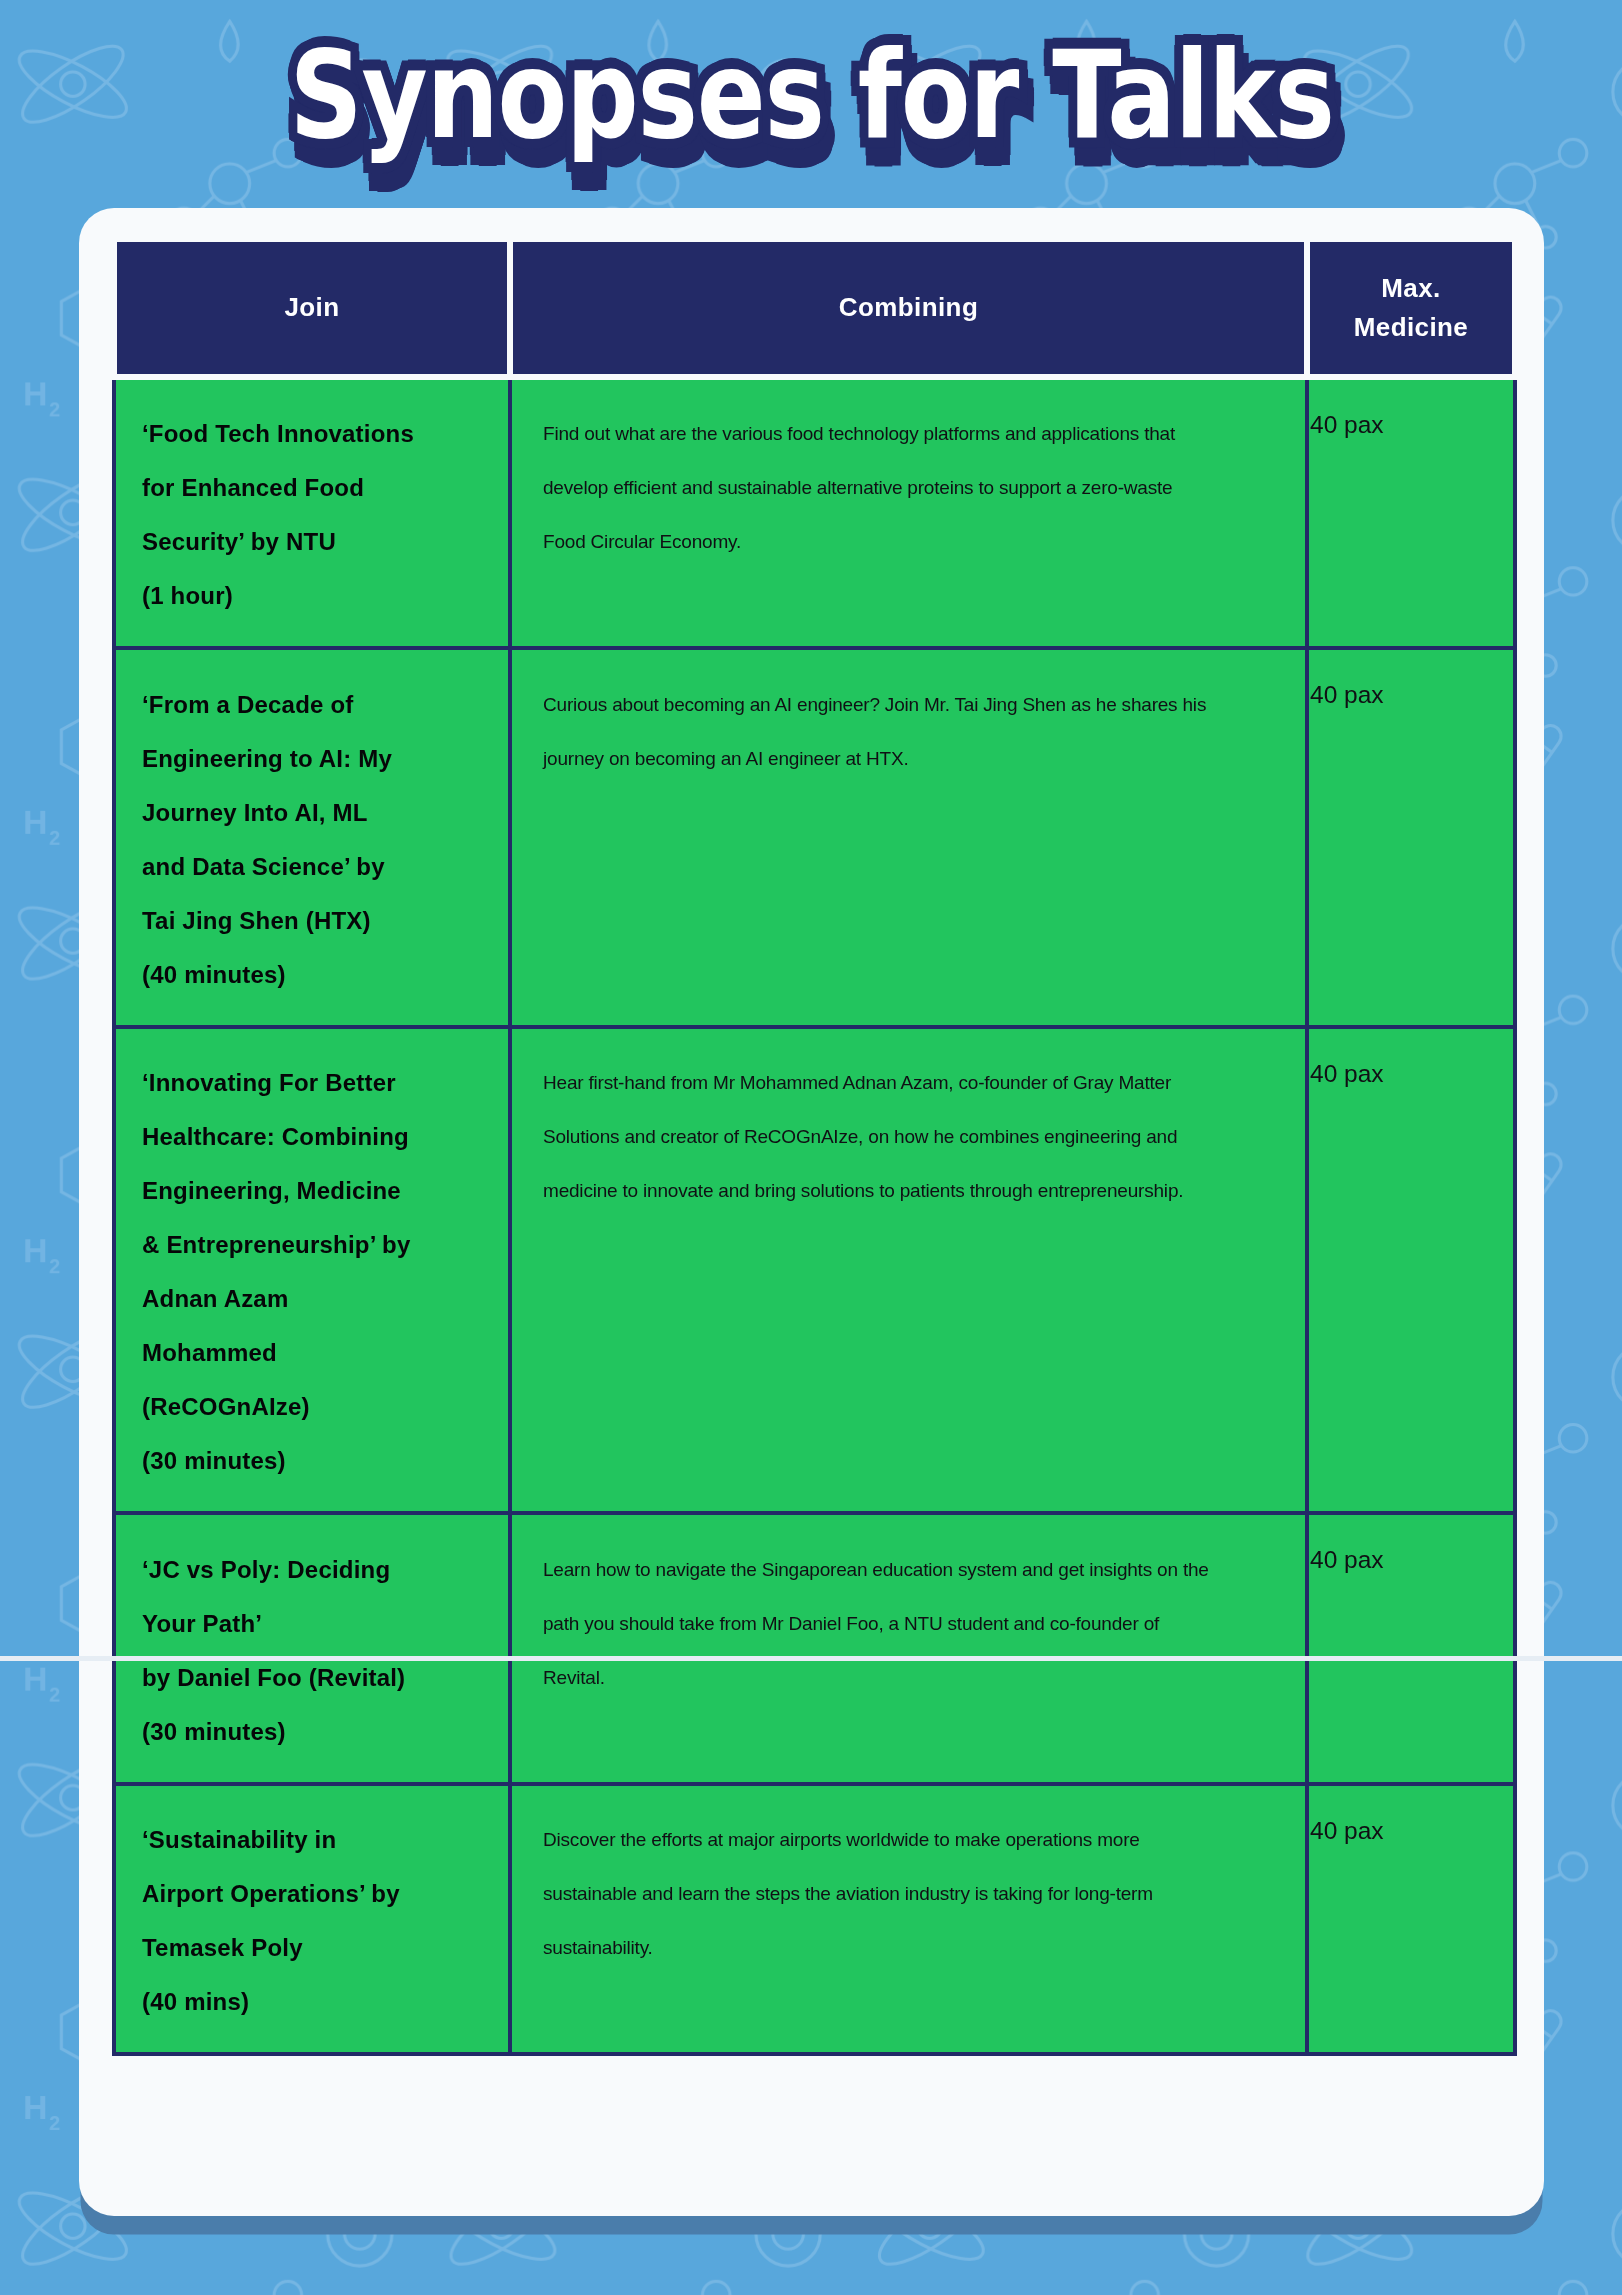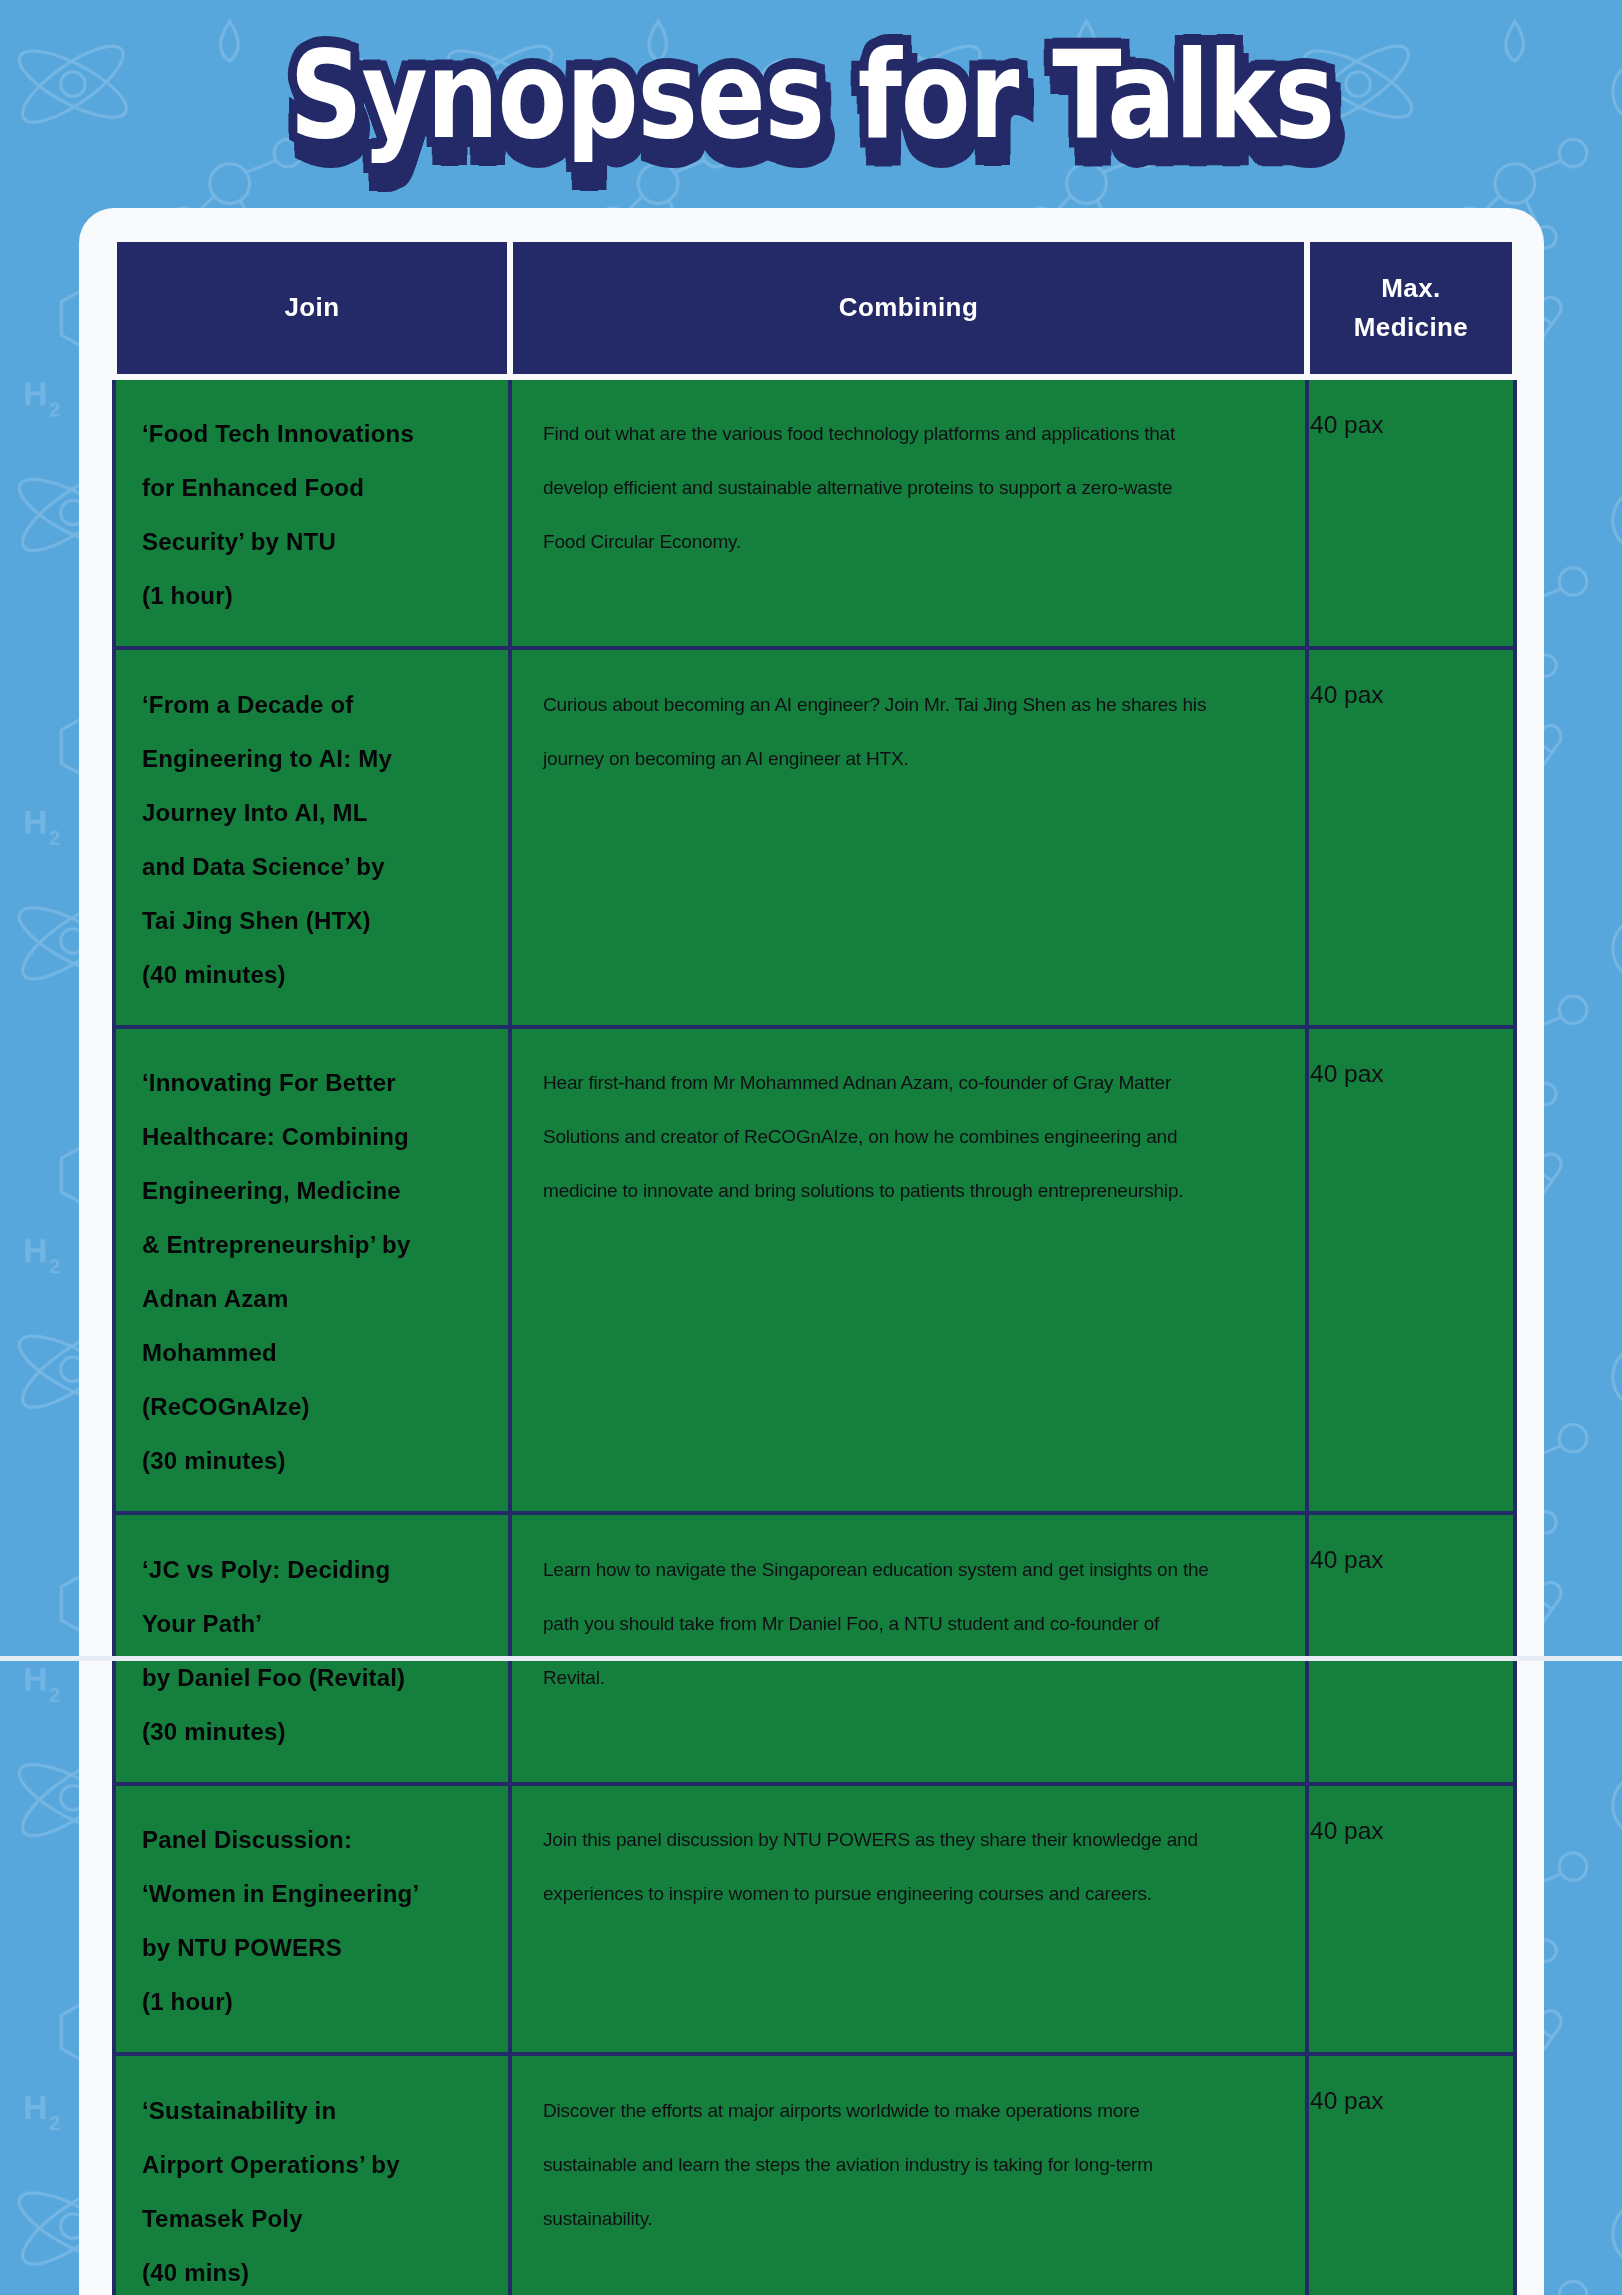--- a/index.html
+++ b/index.html
@@ -105,21 +105,21 @@
     text-align: center;
     vertical-align: middle;
     line-height: 1.5;
     border: 6.9px solid #f8fafc;
     height: 130px;
     white-space: pre-line;
     letter-spacing: 0.4px;
   }
   td {
     border: 4.6px solid #232a67;
-    background: #15803d;
+    background: #22c55e;
     vertical-align: top;
     box-sizing: border-box;
   }
   td.talk {
     font-weight: bold;
     color: #060608;
     font-size: 24px;
     line-height: 54px;
     padding: 27.5px 15.3px 23px 26px;
     white-space: pre-line;
@@ -265,28 +265,20 @@
         </tr>
         <tr>
           <td class="talk">‘JC vs Poly: Deciding
 Your Path’
 by Daniel Foo (Revital)
 (30 minutes)</td>
           <td class="syn">Learn how to navigate the Singaporean education system and get insights on the path you should take from Mr Daniel Foo, a NTU student and co-founder of Revital.</td>
           <td class="cap">40 pax</td>
         </tr>
         <tr>
-          <td class="talk">Panel Discussion:
-‘Women in Engineering’
-by NTU POWERS
-(1 hour)</td>
-          <td class="syn">Join this panel discussion by NTU POWERS as they share their knowledge and experiences to inspire women to pursue engineering courses and careers.</td>
-          <td class="cap">40 pax</td>
-        </tr>
-        <tr>
           <td class="talk">‘Sustainability in
 Airport Operations’ by
 Temasek Poly
 (40 mins)</td>
           <td class="syn">Discover the efforts at major airports worldwide to make operations more sustainable and learn the steps the aviation industry is taking for long-term sustainability.</td>
           <td class="cap">40 pax</td>
         </tr>
       </tbody>
     </table>
   </main>

